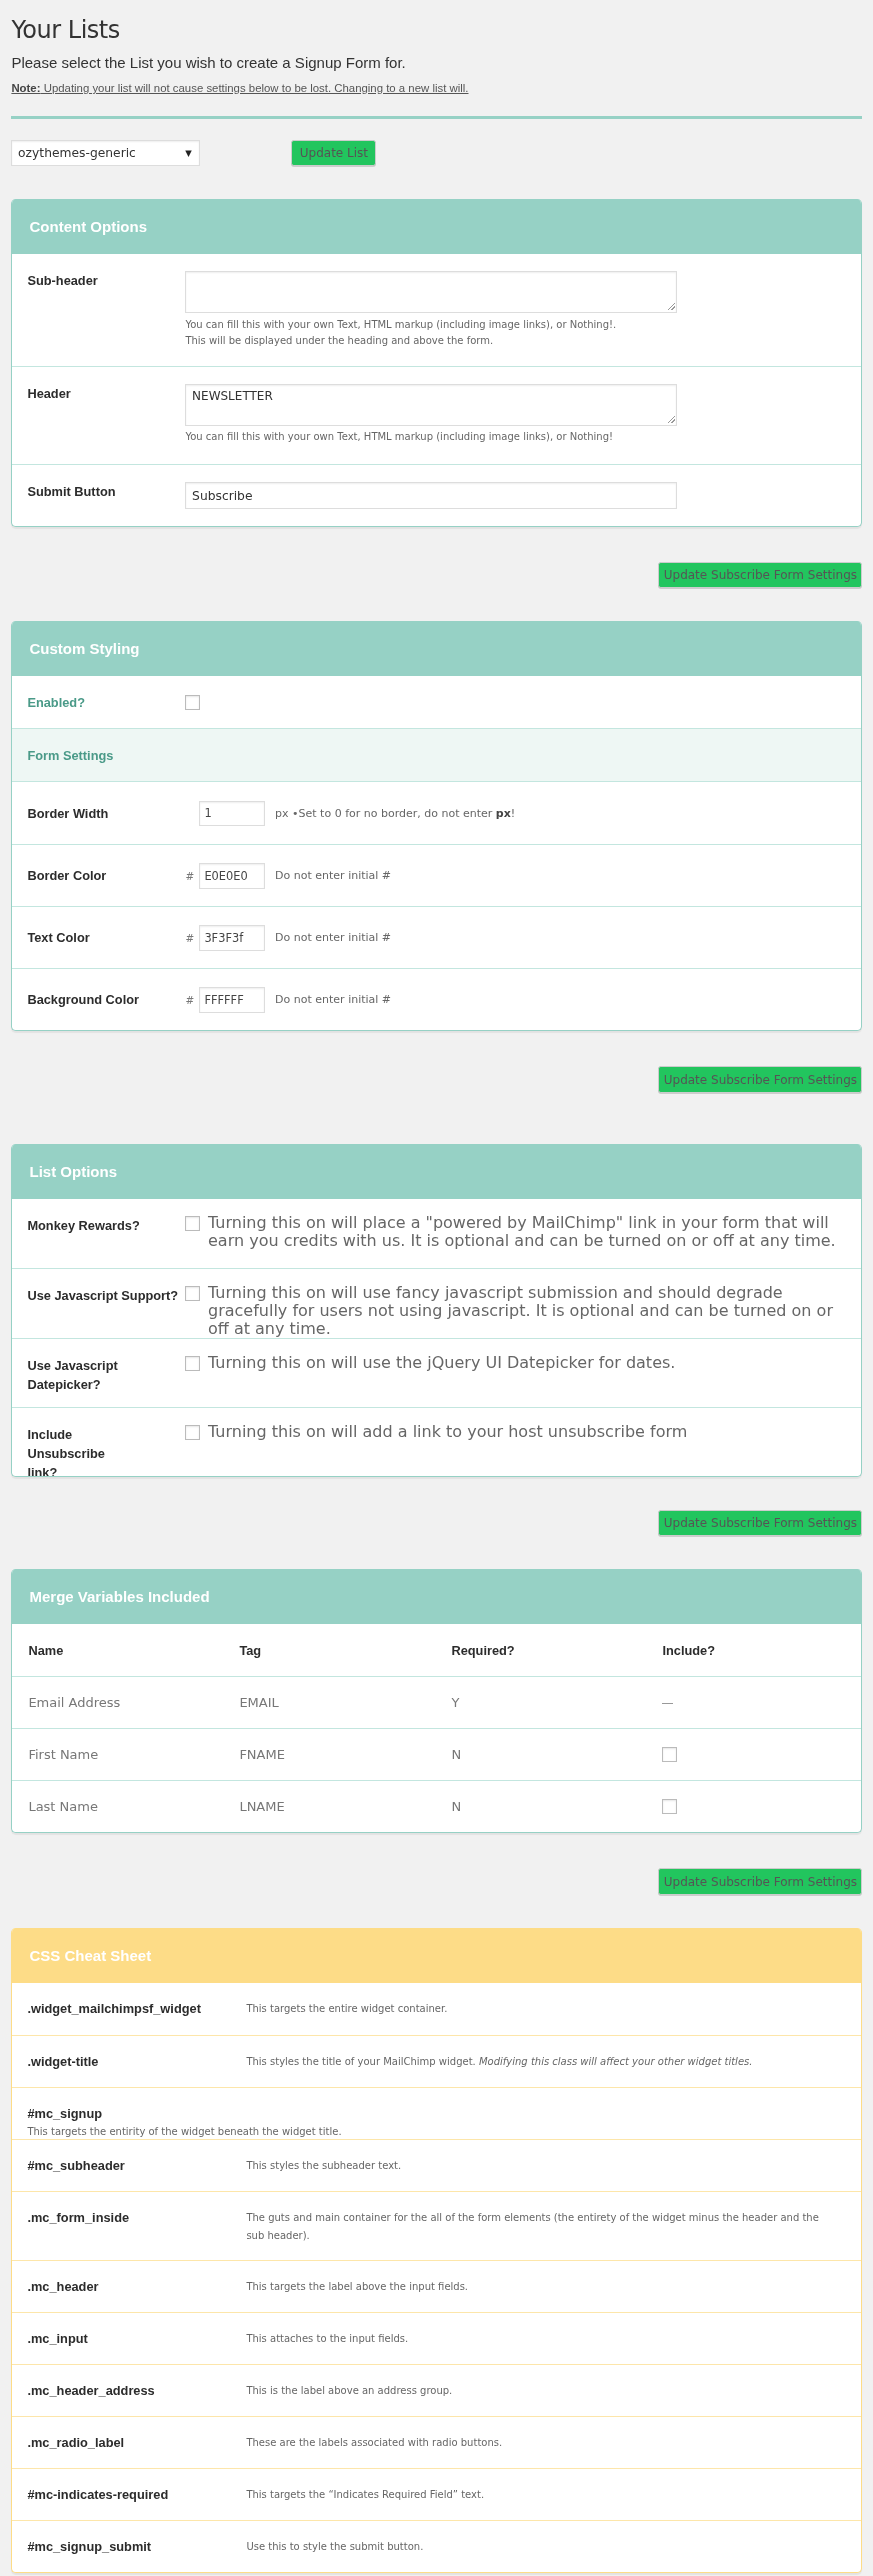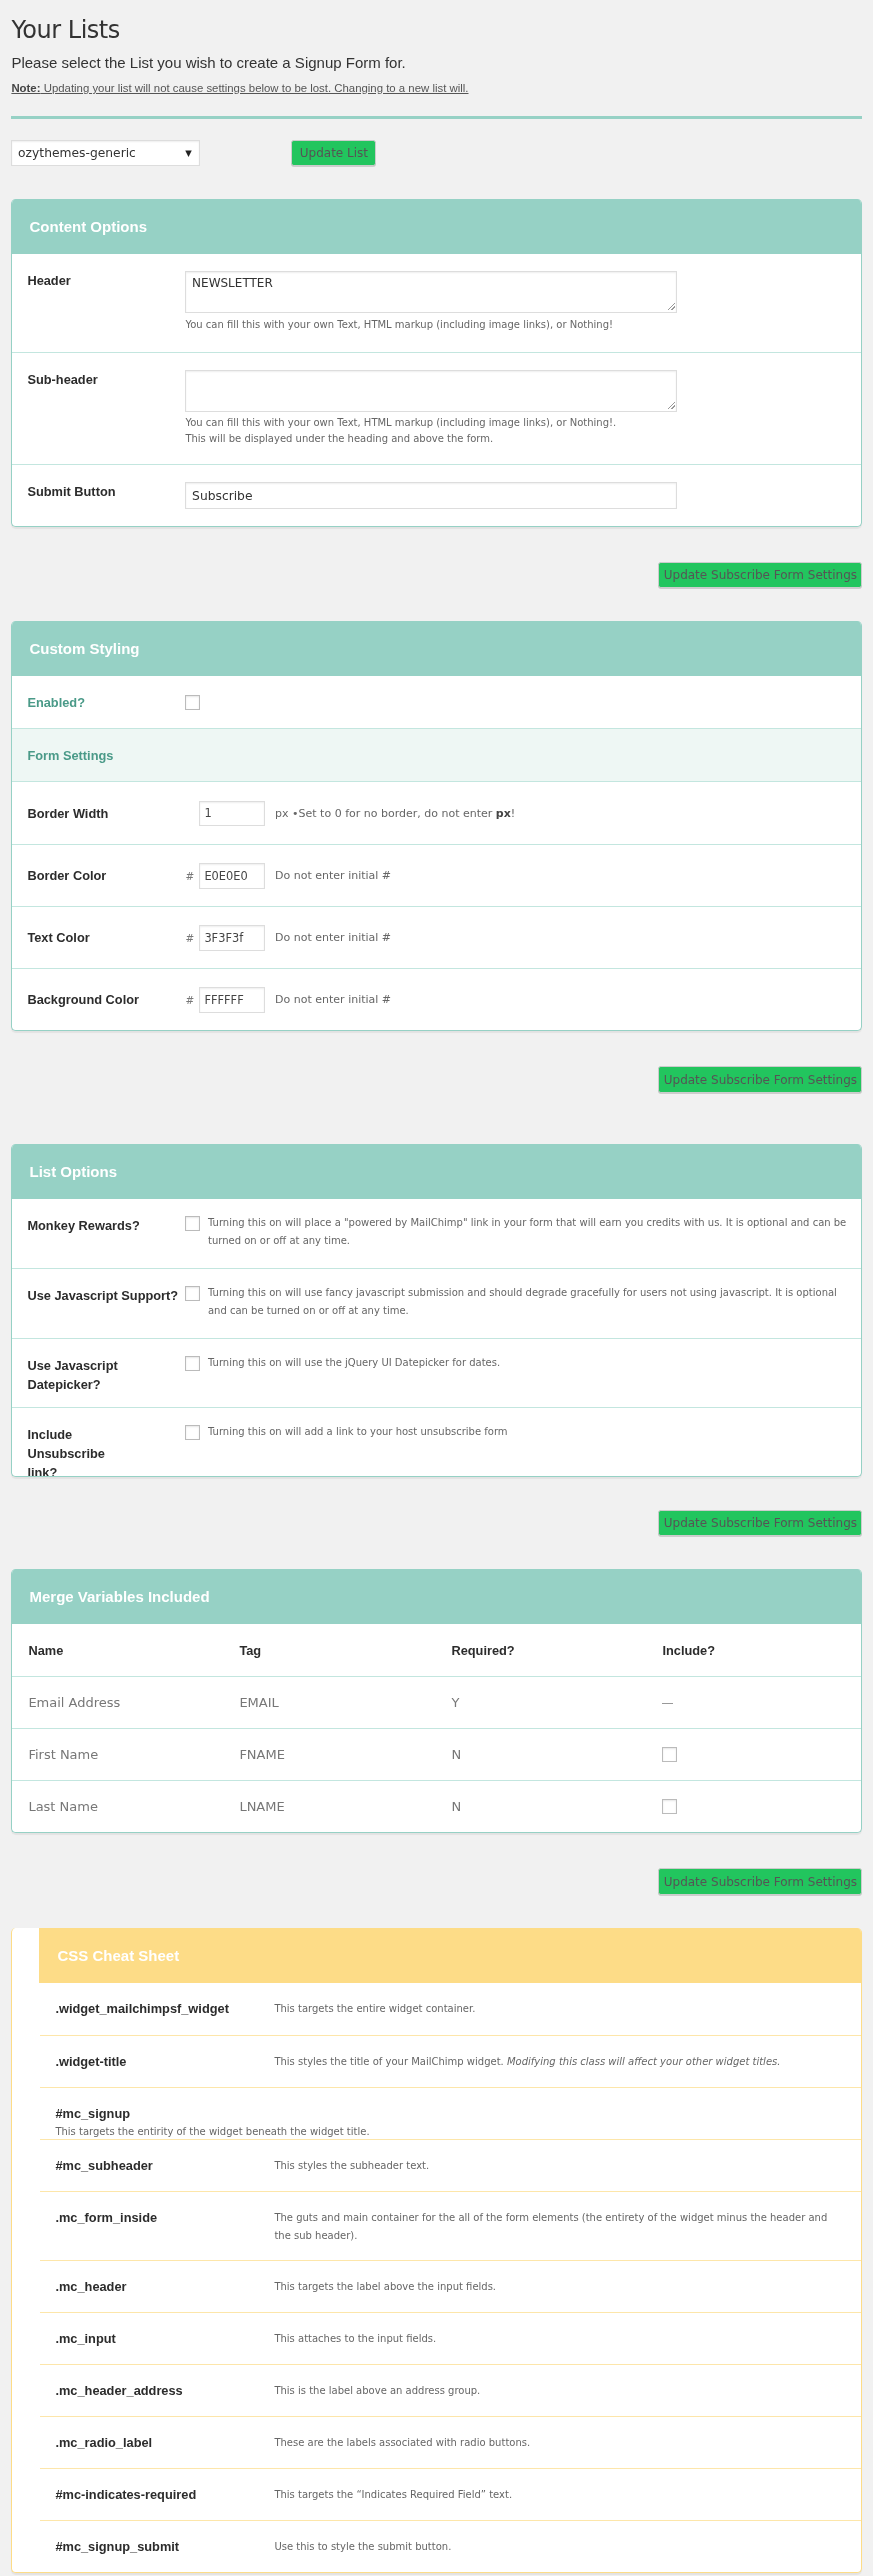--- a/index.html
+++ b/index.html
@@ -190,21 +190,21 @@
       background: #fff;
       box-shadow: inset 0 0.9px 1.9px rgba(0,0,0,0.1);
       flex: none;
       cursor: pointer;
     }
     .opt-field { display: flex; align-items: flex-start; }
     .opt-field .checkbox { margin-top: 0; }
     .opt-desc {
       margin-left: 7.6px;
       font-family: "DejaVu Sans", sans-serif;
-      font-size: 10px;
+      font-size: 16px;
       color: #666;
       line-height: 18px;
       margin-top: -1.9px;
     }
     .btn-row {
       width: 851px;
       display: flex;
       justify-content: flex-end;
     }
     .btn-settings { width: 204px; height: 26.5px; }
@@ -259,35 +259,35 @@
     <div class="select">
       <span>ozythemes-generic</span>
       <span class="caret">▼</span>
     </div>
     <div class="btn update-list-btn">Update List</div>
   </div>
 
   <div class="panel" style="margin-top:32px;">
     <div class="panel-head">Content Options</div>
     <div class="panel-body">
-      <div class="row" style="padding-top:17px; padding-bottom:19px;">
-        <div class="row-label">Header</div>
-        <div class="row-field">
-          <div class="textarea"><span>NEWSLETTER</span><span class="grip"></span></div>
-          <div class="help">You can fill this with your own Text, HTML markup (including image links), or Nothing!</div>
-        </div>
-      </div>
       <div class="row" style="padding-top:17px; padding-bottom:17px;">
         <div class="row-label">Sub-header</div>
         <div class="row-field">
           <div class="textarea"><span></span><span class="grip"></span></div>
           <div class="help">
             <div>You can fill this with your own Text, HTML markup (including image links), or Nothing!.</div>
             <div>This will be displayed under the heading and above the form.</div>
           </div>
+        </div>
+      </div>
+      <div class="row" style="padding-top:17px; padding-bottom:19px;">
+        <div class="row-label">Header</div>
+        <div class="row-field">
+          <div class="textarea"><span>NEWSLETTER</span><span class="grip"></span></div>
+          <div class="help">You can fill this with your own Text, HTML markup (including image links), or Nothing!</div>
         </div>
       </div>
       <div class="row" style="padding-top:17px; padding-bottom:17px;">
         <div class="row-label">Submit Button</div>
         <div class="row-field">
           <div class="text-input">Subscribe</div>
         </div>
       </div>
     </div>
   </div>
@@ -416,21 +416,21 @@
             </td>
       </tr>
     </tbody>
       </table>
   </div>
 
   <div class="btn-row" style="margin-top:35px;">
     <div class="btn btn-settings">Update Subscribe Form Settings</div>
   </div>
 
-  <div class="panel yellow" style="margin-top:33px;padding-left:28px;">
+  <div class="panel yellow" style="margin-top:33px;">
     <div class="panel-head">CSS Cheat Sheet</div>
     <div class="panel-body" id="cheat-body">
       <div class="row cheat-row" style="height:52px; padding-top:17px;">
         <div class="cheat-sel">.widget_mailchimpsf_widget</div>
         <div class="cheat-desc"><span>This targets the entire widget container.</span><i></i></div>
       </div>
       <div class="row cheat-row" style="height:52px; padding-top:17px;">
         <div class="cheat-sel">.widget-title</div>
         <div class="cheat-desc"><span>This styles the title of your MailChimp widget. </span><i>Modifying this class will affect your other widget titles.</i></div>
       </div>

